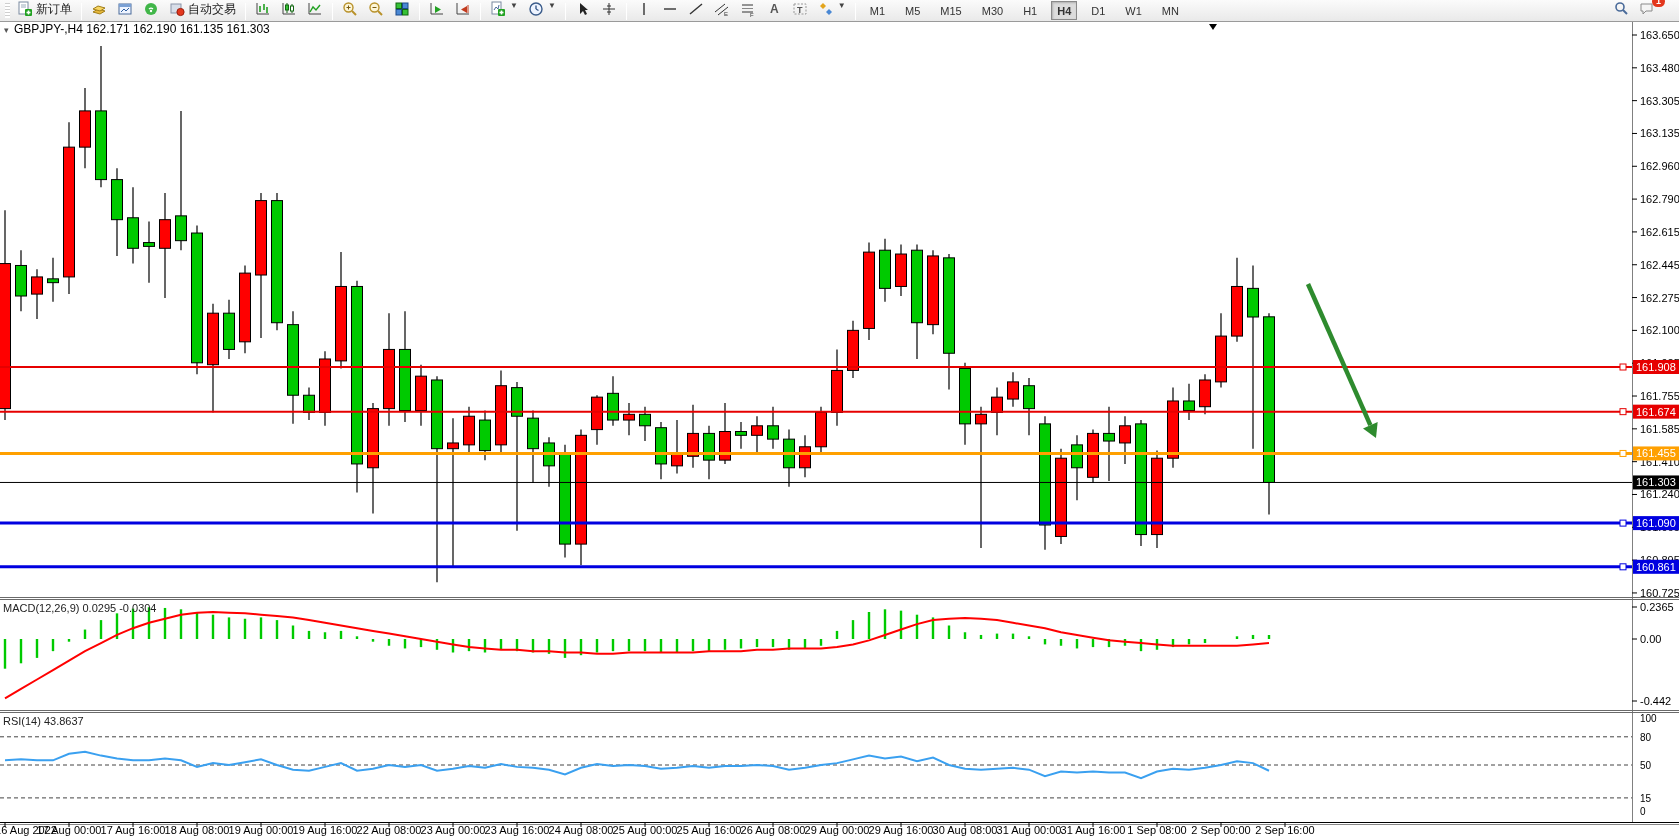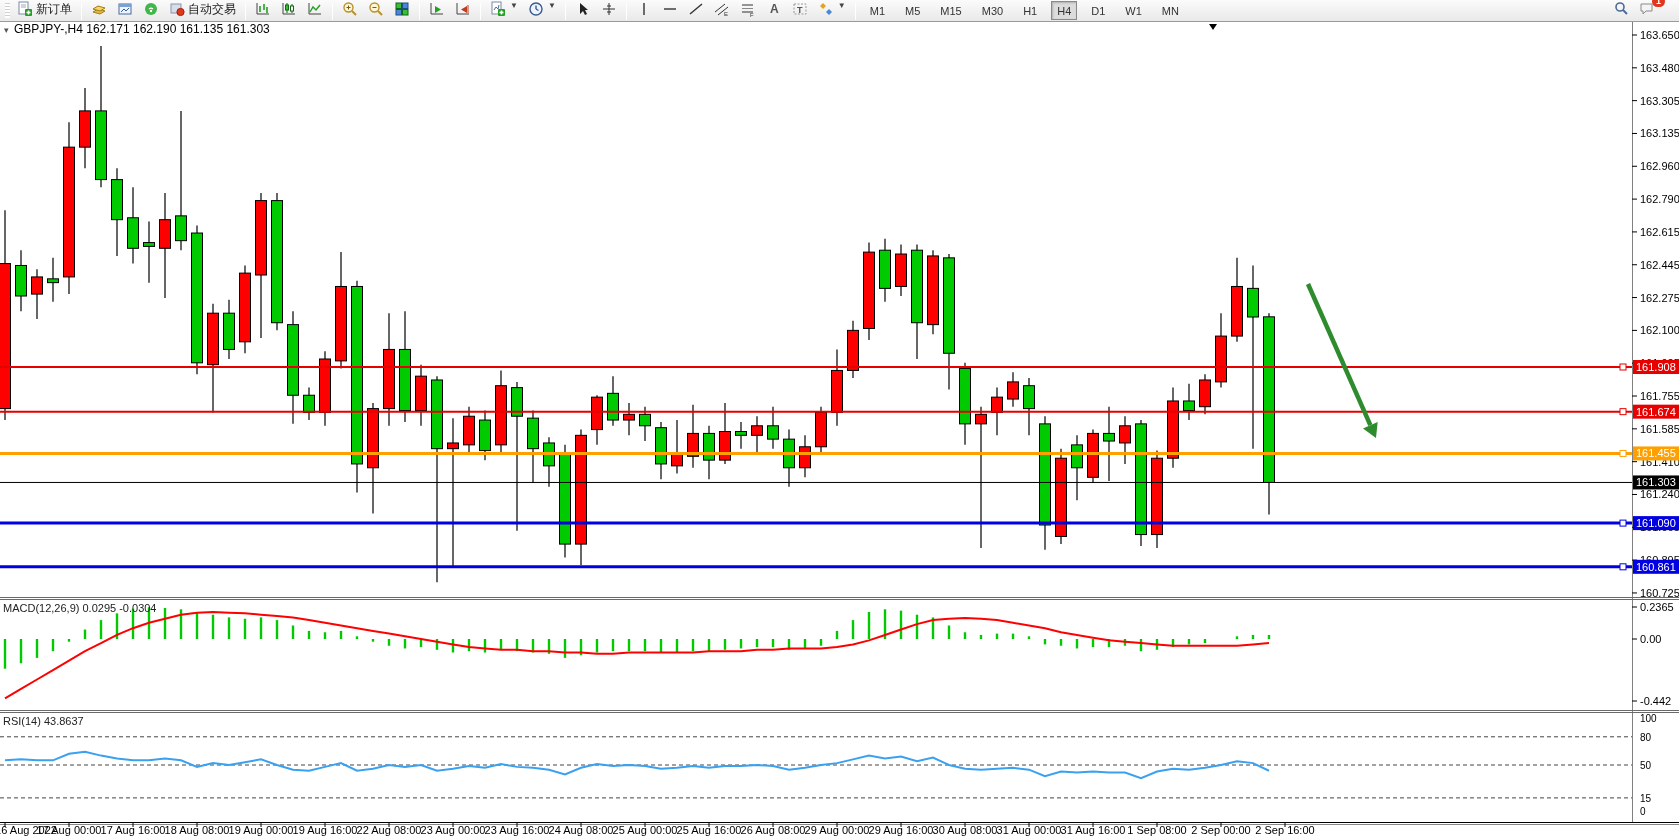--- a/index.html
+++ b/index.html
@@ -6,21 +6,21 @@
     font-family:"Liberation Sans","DejaVu Sans",sans-serif;}
   
   .toolbar{height:21px;background:linear-gradient(#fbfbfb,#e9e9e9);border-bottom:1px solid #9a9a9a;
     display:flex;align-items:center;padding:0 3px;white-space:nowrap;}
   .tb-btn{height:19px;display:inline-flex;align-items:flex-start;gap:3px;padding:0 3px;margin:0 1px;
     border:1px solid transparent;border-radius:2px;cursor:default;color:#222;font-size:12px;}
   .tb-sep{width:1px;height:15px;background:#bdbdbd;border-right:1px solid #fff;margin:0 4px;}
   .tb-grip{width:5px;height:15px;margin:0 2px;background:repeating-linear-gradient(#cfcfcf 0 1px,#fff 1px 3px);}
   .tf-btn{font-size:11px;color:#333;padding:0 5px;height:17px;display:inline-flex;align-items:center;
     border:1px solid transparent;margin:4px;}
-  .tf-active{background:#dcdcdc;border:1px solid #8a8a8a;box-shadow:inset 1px 1px 2px #b0b0b0;}
+  .tf-active{background:#dcdcdc;border:1px solid #8a8a8a;box-shadow:inset 1px 1px 2px #b0b0b0;font-weight:bold;}
   .dd{font-size:8px;color:#444;margin-left:1px;}
   .tb-right{margin-left:auto;display:flex;align-items:center;}
   .chat-badge{position:relative;top:-5px;left:-6px;background:#e3371d;color:#fff;border-radius:7px;
     font-size:9px;line-height:11px;padding:0 4px;font-weight:bold;}
   .tb-btn svg{display:block;}
   
   #chart-wrap{position:relative;width:1679px;height:816px;}
   #chart-svg{position:absolute;left:0;top:0;}
   text{font-family:"Liberation Sans","DejaVu Sans",sans-serif;}
 </style>

